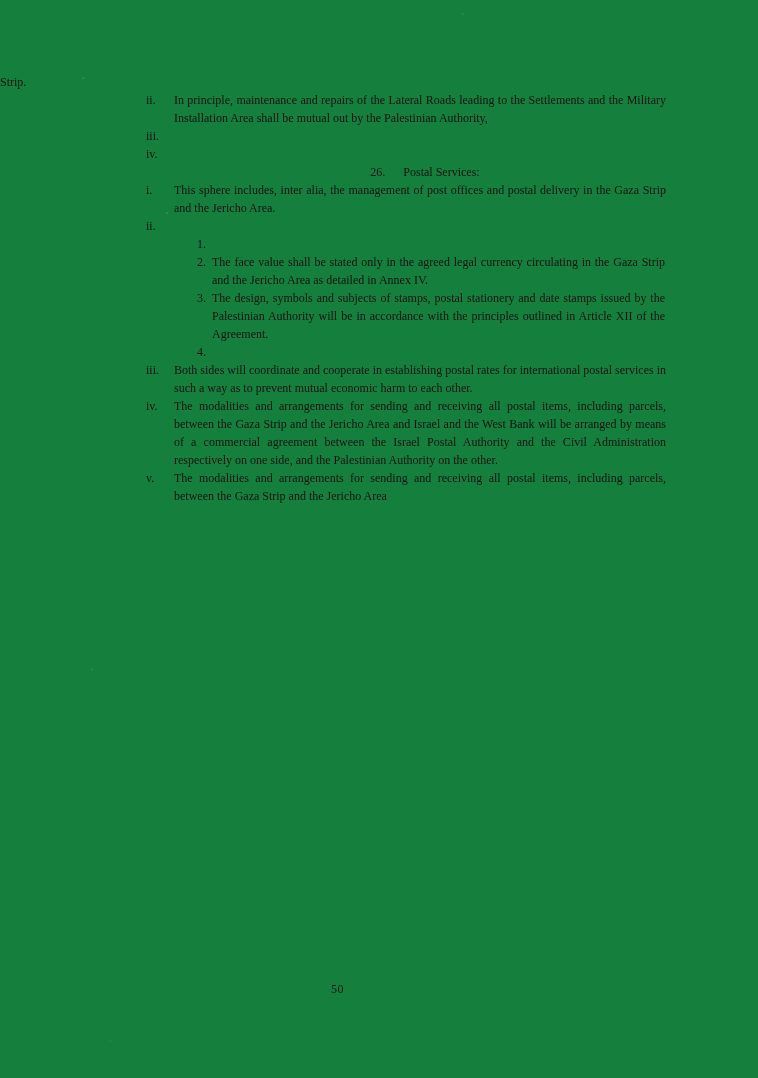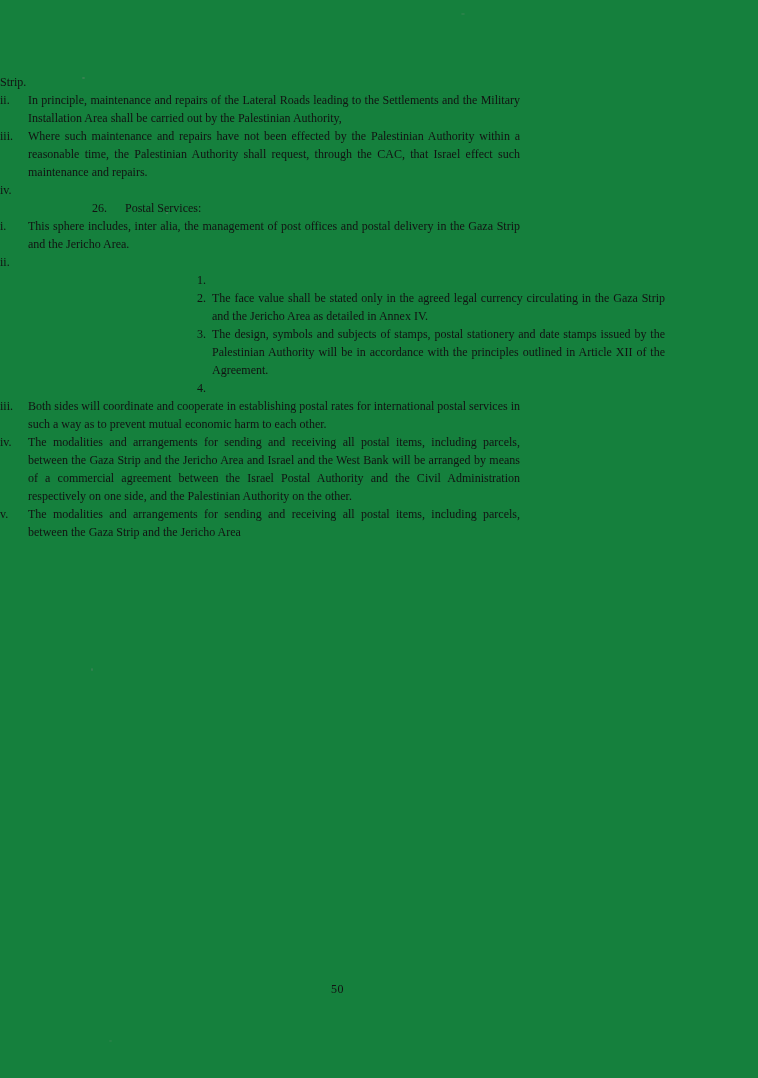--- a/index.html
+++ b/index.html
@@ -31,37 +31,39 @@
   }
   .item {
     display: flex;
     margin: 0 0 12px 0;
   }
   .item .marker {
     flex: 0 0 auto;
     white-space: nowrap;
   }
   .lvl1 .marker {
+    margin-left: 146px;
     width: 28px;
   }
   .lvl1 .text {
     width: 492px;
     text-align: justify;
   }
   .lvl2 .marker {
     margin-left: 197px;
     width: 15px;
   }
   .lvl2 .text {
     width: 453px;
     text-align: justify;
   }
   .sec-heading {
     display: flex;
     margin: 3px 0 15px 0;
+    justify-content: center;
   }
   .sec-heading .num {
     flex: 0 0 auto;
     margin-left: 92px;
     width: 33px;
   }
   .page-number {
     position: absolute;
     left: 331px;
     top: 980px;
@@ -88,26 +90,25 @@
   <div class="speck s3"></div>
   <div class="speck s4"></div>
   <div class="speck s5"></div>
 
   <div class="doc">
 
     <p class="cont-line">Strip.</p>
 
     <div class="item lvl1">
       <span class="marker">ii.</span>
-      <div class="text">In principle, maintenance and repairs of the Lateral Roads leading to the Settlements and the Military Installation Area shall be carried out by the Palestinian Authority,</div>
+      <div class="text">In principle, maintenance and repairs of the Lateral Roads leading to the Settlements and the Military Installation Area shall be mutual out by the Palestinian Authority,</div>
     </div>
 
     <div class="item lvl1">
       <span class="marker">iii.</span>
-      <div class="text">Where such maintenance and repairs have not been effected by the Palestinian Authority within a reasonable time, the Palestinian Authority shall request, through the CAC, that Israel effect such maintenance and repairs.</div>
     </div>
 
     <div class="item lvl1">
       <span class="marker">iv.</span>
     </div>
 
     <div class="sec-heading">
       <span class="num">26.</span>
       <span class="title">Postal Services:</span>
     </div>

